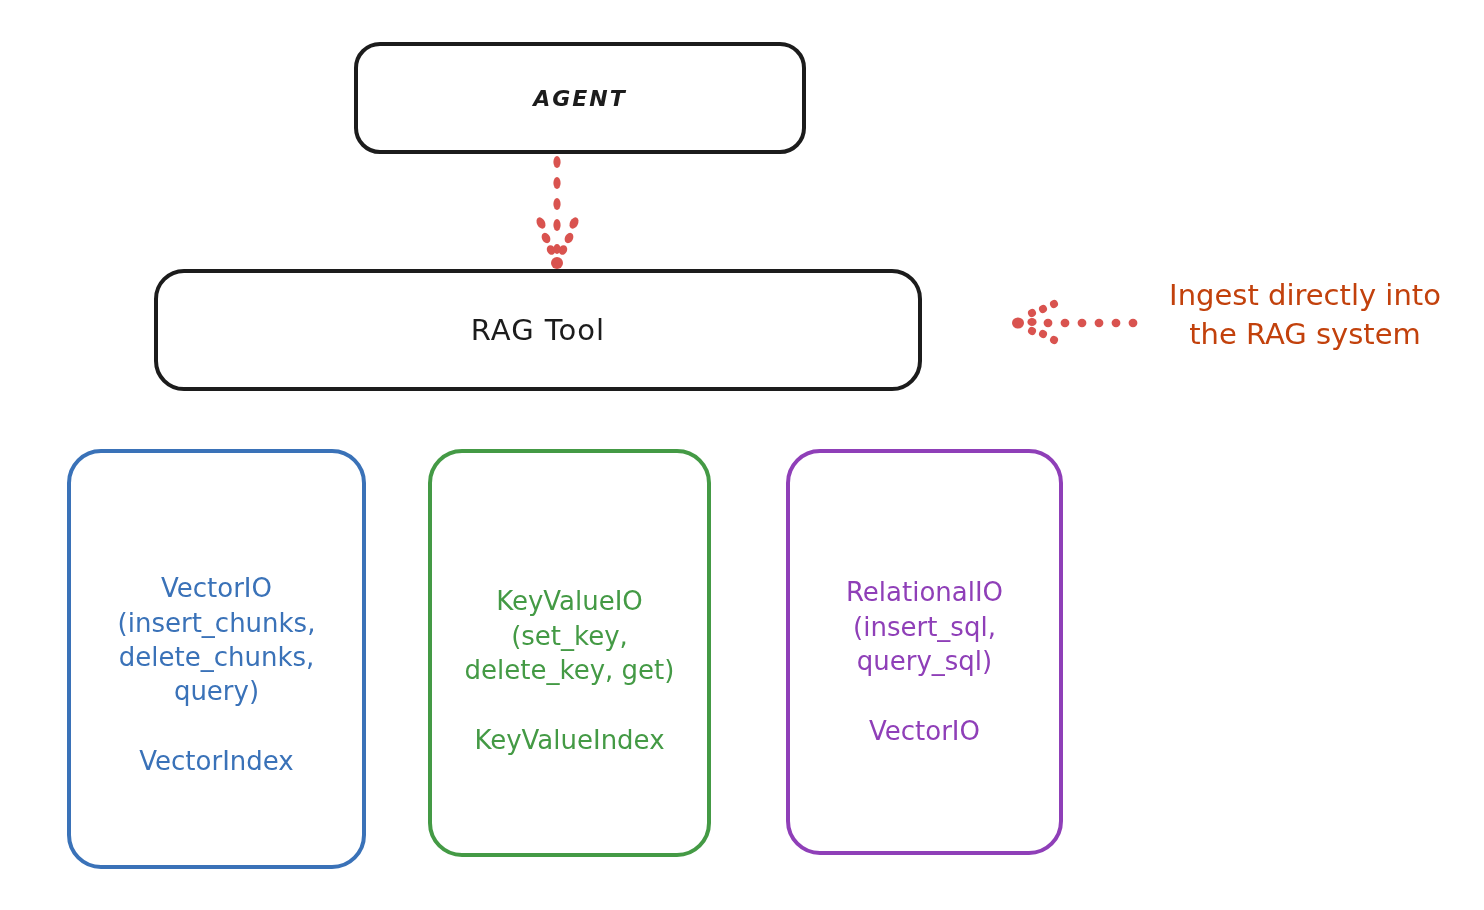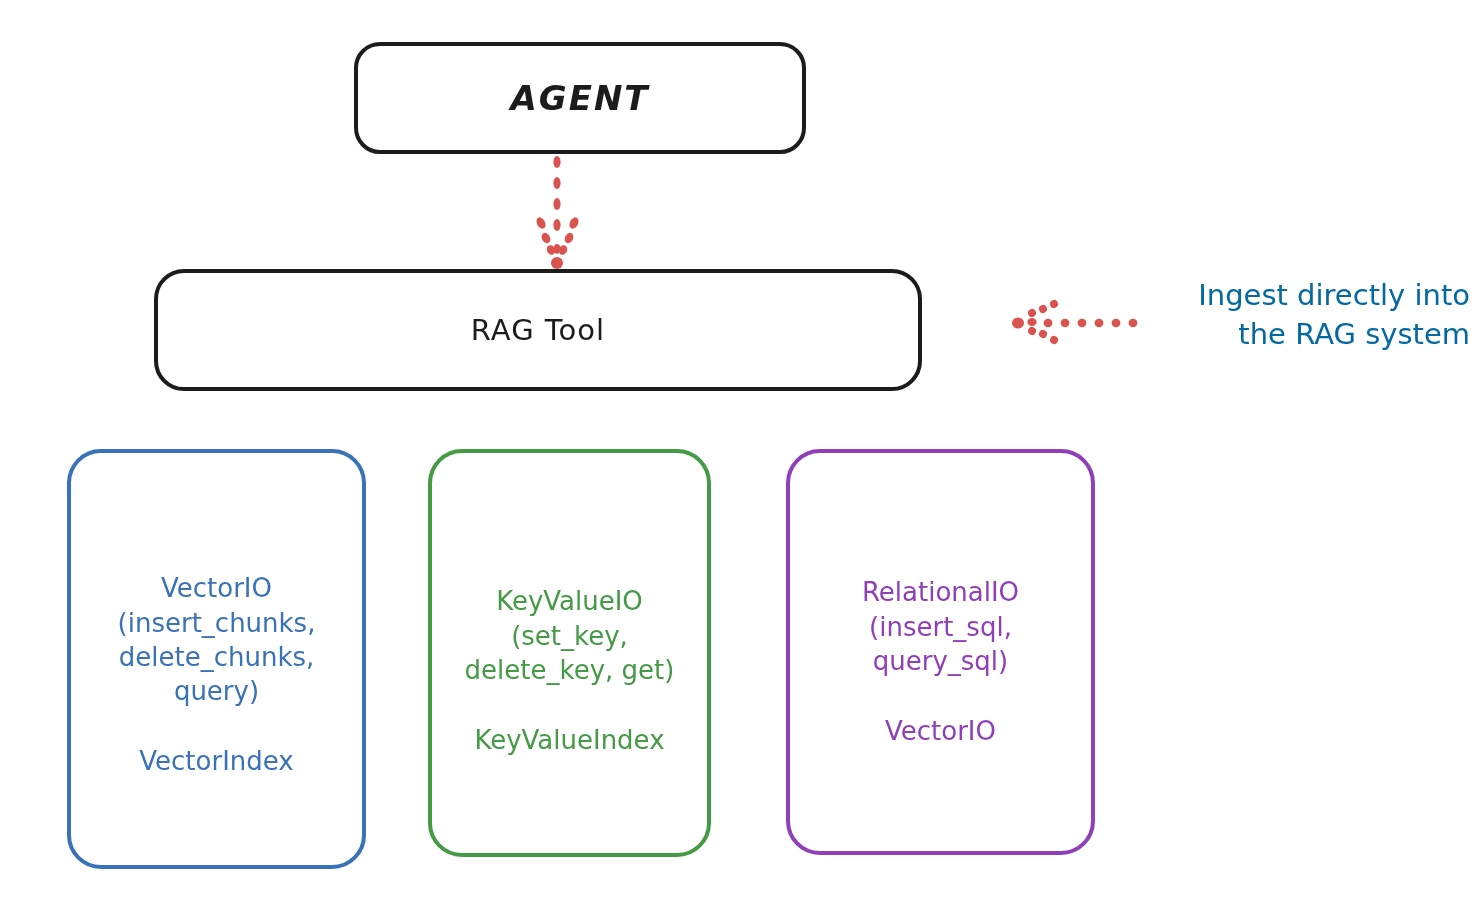--- a/index.html
+++ b/index.html
@@ -40,21 +40,21 @@
     left: 354px;
     top: 42px;
     width: 452px;
     height: 112px;
     border-width: 4.5px;
     border-color: #1c1c1c;
     border-radius: 26px;
   }
   #agent-node .node-label {
     font-family: "DejaVu Sans", sans-serif;
-    font-size: 34px;
+    font-size: 22px;
     font-style: italic;
     font-weight: 700;
     letter-spacing: 2px;
     color: #1c1c1c;
   }
 
   
   #rag-tool-node {
     left: 154px;
     top: 269px;
@@ -108,21 +108,21 @@
     width: 283px;
     height: 408px;
     border-color: #449a45;
   }
   #key-value-io-node .prov-api,
   #key-value-io-node .prov-index { color: #449a45; }
 
   #relational-io-node {
     left: 786px;
     top: 449px;
-    width: 309px;
+    width: 277px;
     height: 406px;
     border-color: #8f3fb8;
   }
   #relational-io-node .prov-api,
   #relational-io-node .prov-index { color: #8f3fb8; }
 
   
   #vector-io-node .prov-stack      { transform: translateY(16px); }
   #key-value-io-node .prov-stack   { transform: translateY(18px); }
   #relational-io-node .prov-stack  { transform: translateY(10px); }
@@ -140,26 +140,26 @@
   }
   #agent-to-rag-arrow { left: 500px; top: 150px; }
   #ingest-arrow       { left: 1012px; top: 296px; }
 
   
   #ingest-annotation {
     position: absolute;
     left: 1140px;
     top: 276px;
     width: 330px;
-    color: #0369a1;
+    color: #c2410c;
     font-family: "DejaVu Sans", sans-serif;
     font-size: 29px;
     font-weight: 500;
     line-height: 1.36;
-    text-align: right;
+    text-align: center;
     white-space: pre-line;
   }
 </style>
 </head>
 <body>
 
 <div id="canvas">
 
   <div class="node" id="agent-node">
     <span class="node-label">AGENT</span>

